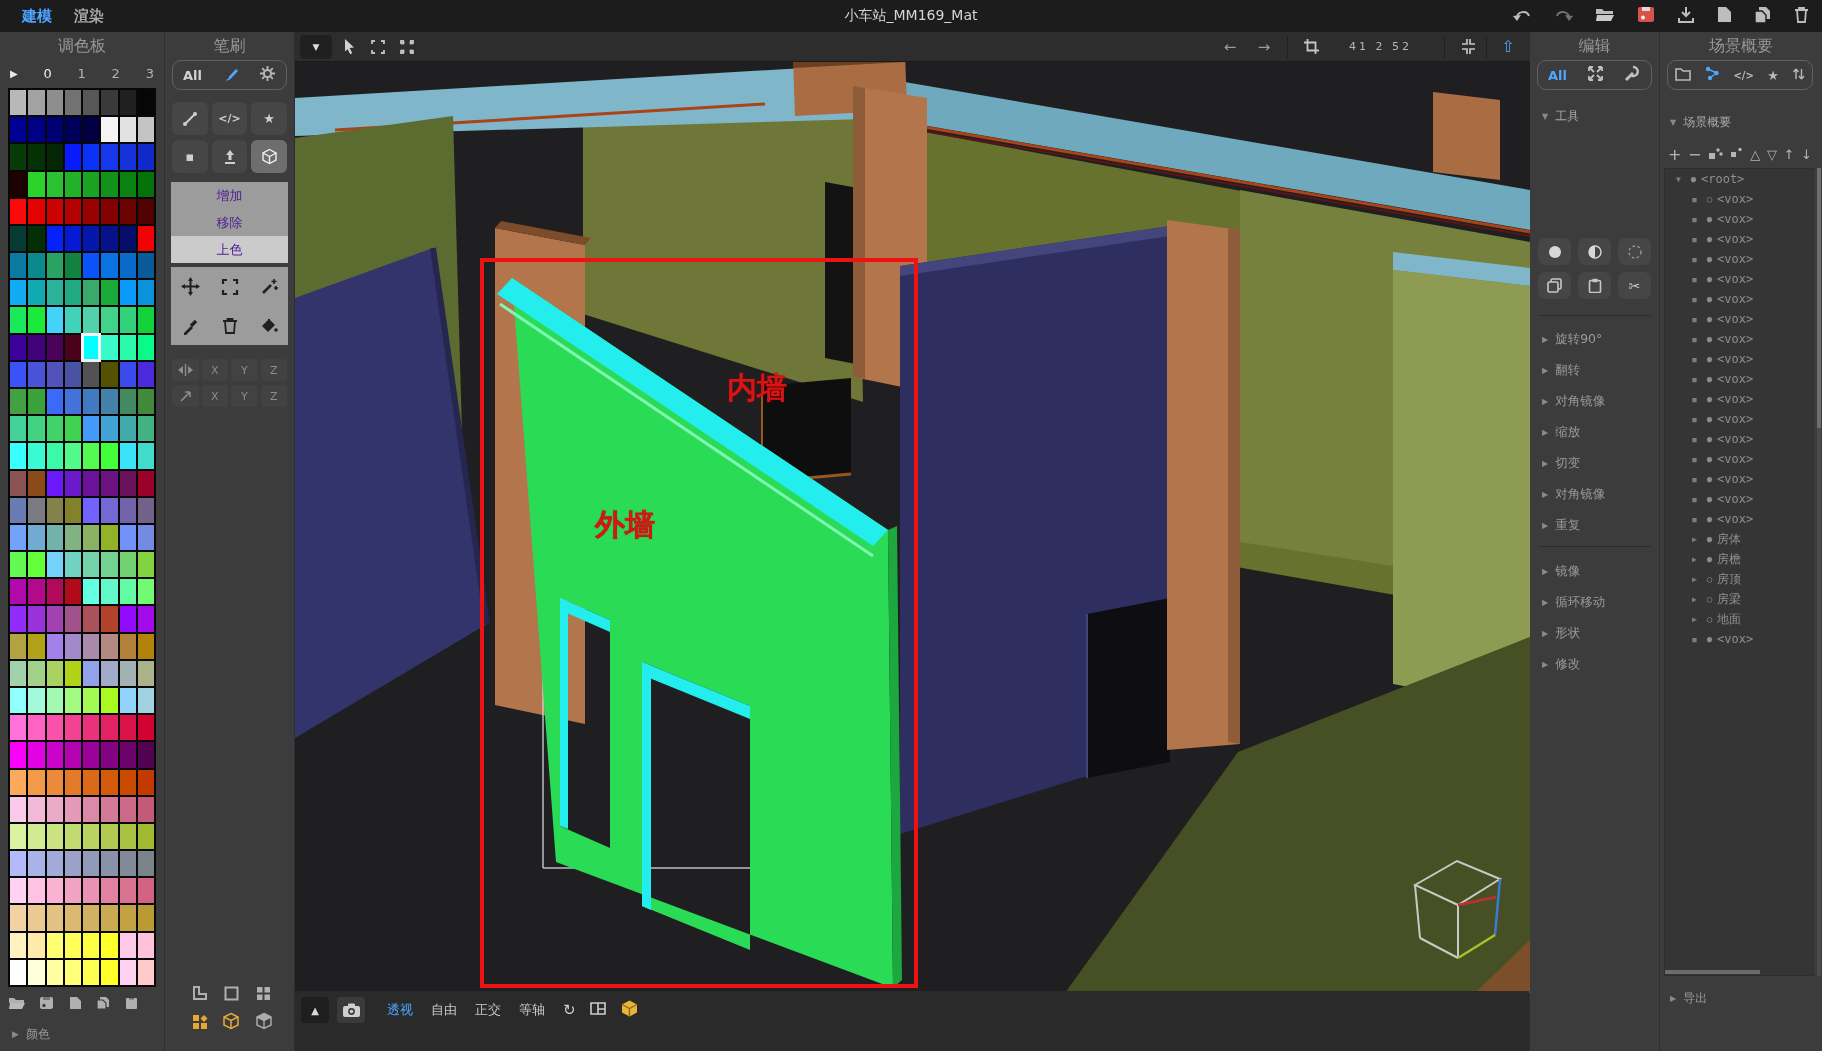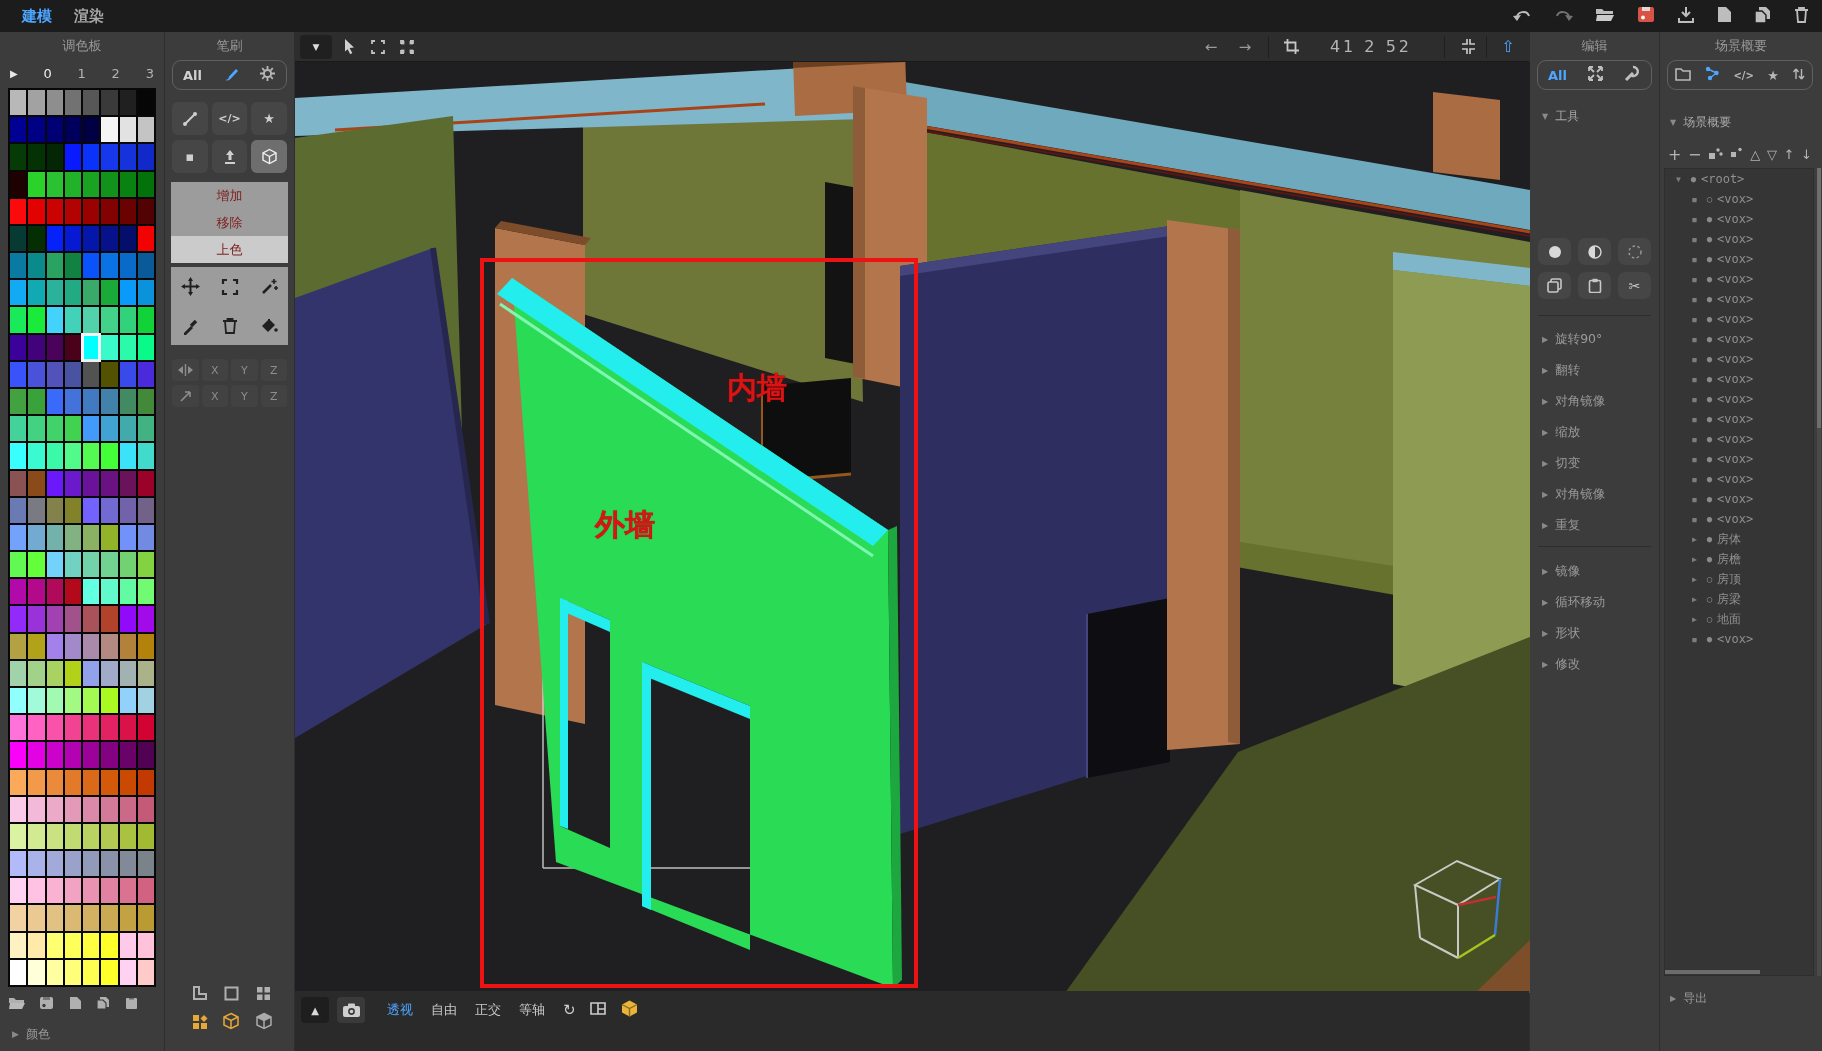--- a/index.html
+++ b/index.html
@@ -13,21 +13,21 @@
     display:flex; align-items:center; }
   .tb-tab { font-size:15px; font-weight:bold; color:#a8a8a8; margin-left:22px; cursor:default; }
   .tb-tab.active { color:#4da6ff; }
   #tb-title { position:absolute; left:0; right:0; text-align:center; color:#d6d6d6; font-size:14px; }
   #tb-icons { position:absolute; right:12px; top:0; height:32px; display:flex; align-items:center; gap:22px; }
   #tb-icons .ic { opacity:.95; }
 
   
   .panel { position:absolute; top:32px; bottom:0; background:#3c3c3c; }
   .phead { position:absolute; top:0; left:0; right:0; height:28px; line-height:28px;
-    text-align:center; color:#989898; font-size:13px; }
+    text-align:center; color:#989898; font-size:16px; }
   .roundbox { position:absolute; height:30px; border:1px solid #606060; border-radius:9px;
     display:flex; align-items:center; justify-content:space-around; }
 
   
   #palette { left:0; width:165px; border-right:1px solid #2e2e2e; }
   #pal-tabs { position:absolute; top:30px; left:10px; right:10px; height:22px; display:flex;
     align-items:center; justify-content:space-between; }
   #pal-tabs .arr { color:#e8e8e8; font-size:10px; }
   #pal-tabs .ptab { color:#b2b2b2; font-size:13px; }
   #pal-tabs .ptab.active { color:#eeeeee; }
@@ -44,41 +44,41 @@
 
   
   #brushp { left:165px; width:130px; border-right:1px solid #2e2e2e; }
   #brush-allbox { top:28px; left:7px; right:7px; }
   #brush-allbox .all { color:#d2d2d2; font-size:13px; font-weight:bold; }
   .tgrid { position:absolute; left:7px; right:7px; display:flex; gap:4px; }
   .tgrid .tbtn { flex:1; height:33px; background:#464646; border-radius:6px;
     display:flex; align-items:center; justify-content:center; color:#cfcfcf; font-size:13px; }
   .tgrid .tbtn.sel { background:#6e6e6e; }
   #modeblock { position:absolute; left:6px; right:6px; top:150px; }
-  .mode { height:27px; line-height:27px; text-align:center; background:#9c9c9c; color:#7f1d1d;
+  .mode { height:27px; line-height:27px; text-align:center; background:#9c9c9c; color:#4c1d95;
     font-size:13px; }
   .mode.active { background:#cbcbcb; }
   #toolblock { position:absolute; left:6px; right:6px; top:235px; background:#9c9c9c;
     display:grid; grid-template-columns:repeat(3,1fr); }
   #toolblock .gtool { height:39px; display:flex; align-items:center; justify-content:center; }
   .axrow { position:absolute; left:7px; right:7px; display:flex; gap:3px; }
   .axrow .axb { flex:1; height:22px; background:#424242; border-radius:4px; color:#8d8d8d;
     font-size:11px; display:flex; align-items:center; justify-content:center; }
   #brush-files { position:absolute; left:18px; right:14px; bottom:14px; height:56px;
     display:grid; grid-template-columns:repeat(3,1fr); grid-auto-rows:1fr; justify-items:center; align-items:center; }
 
   
   #vp { left:295px; width:1235px; background:#202023; border-right:1px solid #2e2e2e; }
   #vp-toolbar { position:absolute; top:0; left:0; right:0; height:30px; background:#2d2d2d;
     border-bottom:1px solid #1a1a1a; display:flex; align-items:center; z-index:6; }
   .vbtn { height:24px; min-width:24px; border-radius:4px; display:flex; align-items:center;
     justify-content:center; margin-left:5px; background:#2d2d2d; }
   .vbtn.dark { background:#202020; width:32px; color:#dddddd; font-size:9px; }
   .vsep { width:1px; height:22px; background:#1f1f1f; margin:0 6px; }
-  #vp-coords { color:#b5b5b5; font-size:16px; letter-spacing:3px; margin:0 26px; }
+  #vp-coords { color:#b5b5b5; font-size:11px; letter-spacing:3px; margin:0 26px; }
   .varrow { color:#9a9a9a; font-size:15px; width:34px; text-align:center; }
   .shift-up { color:#4da6ff; font-size:16px; width:30px; text-align:center; }
   #scene-svg { position:absolute; left:0; top:30px; width:1235px; height:931px; }
   #annot { position:absolute; left:185px; top:226px; width:438px; height:730px;
     border:4px solid #ee1212; z-index:5; pointer-events:none; }
   .annot-label { position:absolute; color:#d81414; font-size:30px; font-weight:bold; z-index:5;
     text-shadow:0 0 1px #900; pointer-events:none; }
   #lbl-inner { left:432px; top:336px; }
   #lbl-outer { left:300px; top:473px; }
   #navcube { position:absolute; left:1098px; top:816px; z-index:4; }
@@ -135,20 +135,21 @@
   #export-row { position:absolute; bottom:44px; left:10px; color:#9a9a9a; font-size:12px;
     display:flex; gap:7px; align-items:center; }
   #export-row .arr { font-size:8px; color:#8a8a8a; }
 </style>
 </head>
 <body>
 
 <div id="topbar">
   <span class="tb-tab active">建模</span>
   <span class="tb-tab">渲染</span>
+  <div id="tb-title">小车站_MM169_Mat</div>
   <div id="tb-icons">
     <span class="ic"><svg width="19" height="16">
           <path d="M4 12 C4 5 14 4 16 10" stroke="#c6c6c6" stroke-width="2" fill="none"></path>
           <polygon points="0,10 8,9 4,15" fill="#c6c6c6"></polygon>
         </svg></span>
     <span class="ic"><svg width="19" height="16">
           <path d="M15 12 C15 5 5 4 3 10" stroke="#777777" stroke-width="2" fill="none"></path>
           <polygon points="19,10 11,9 15,15" fill="#777777"></polygon>
         </svg></span>
     <span class="ic"><svg width="20" height="16">

